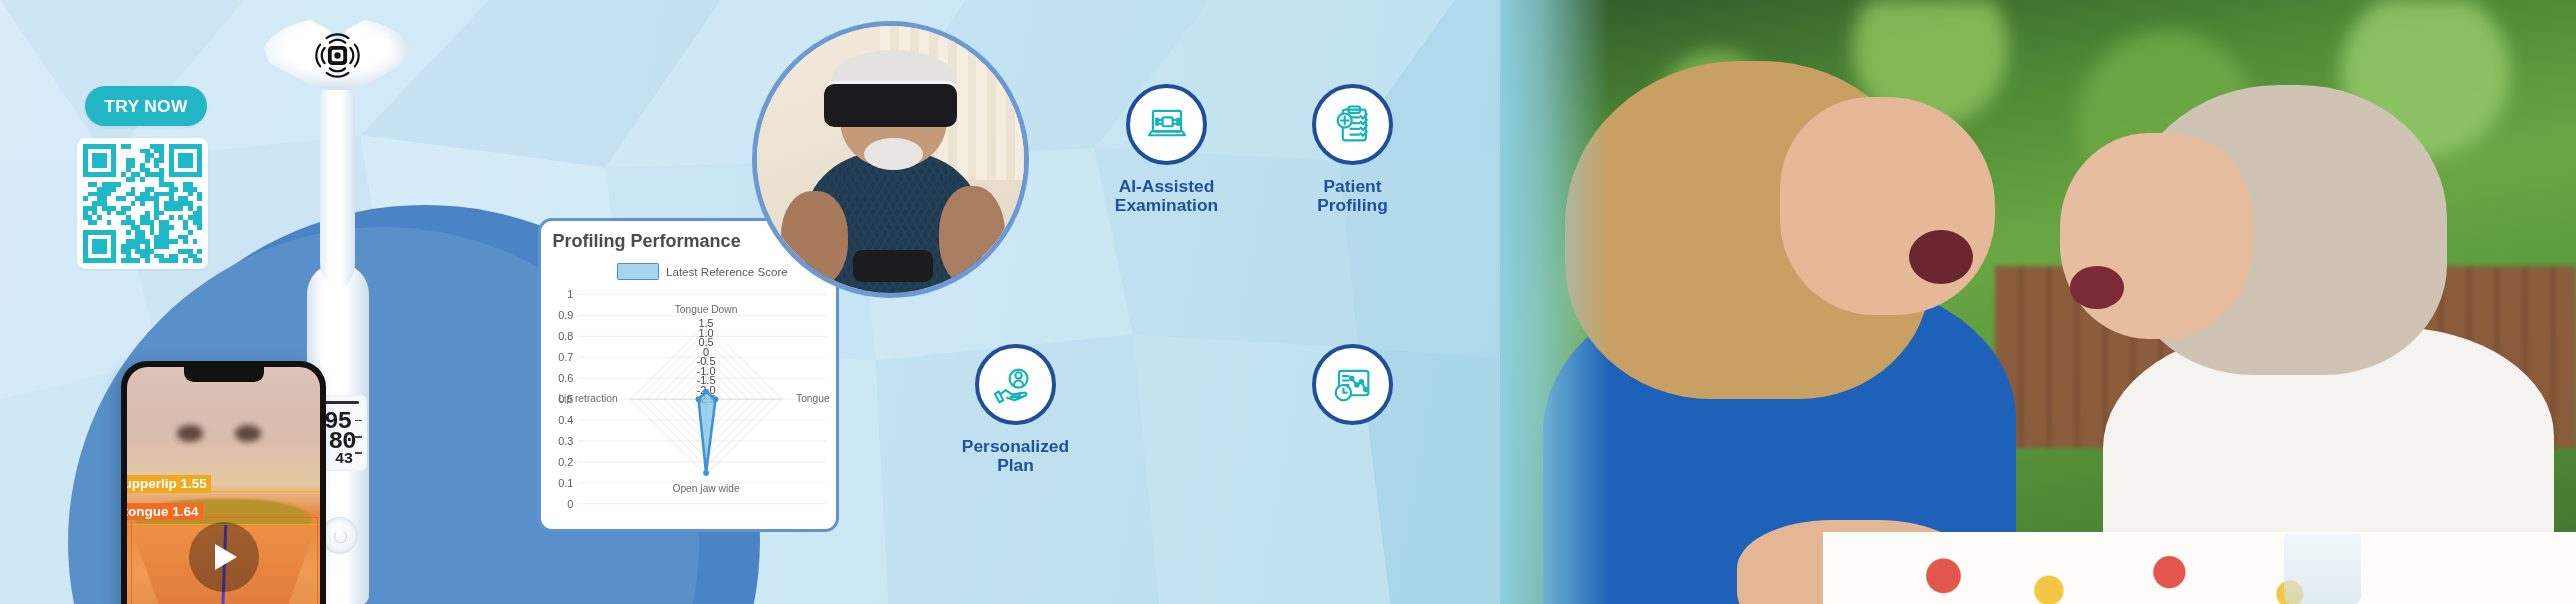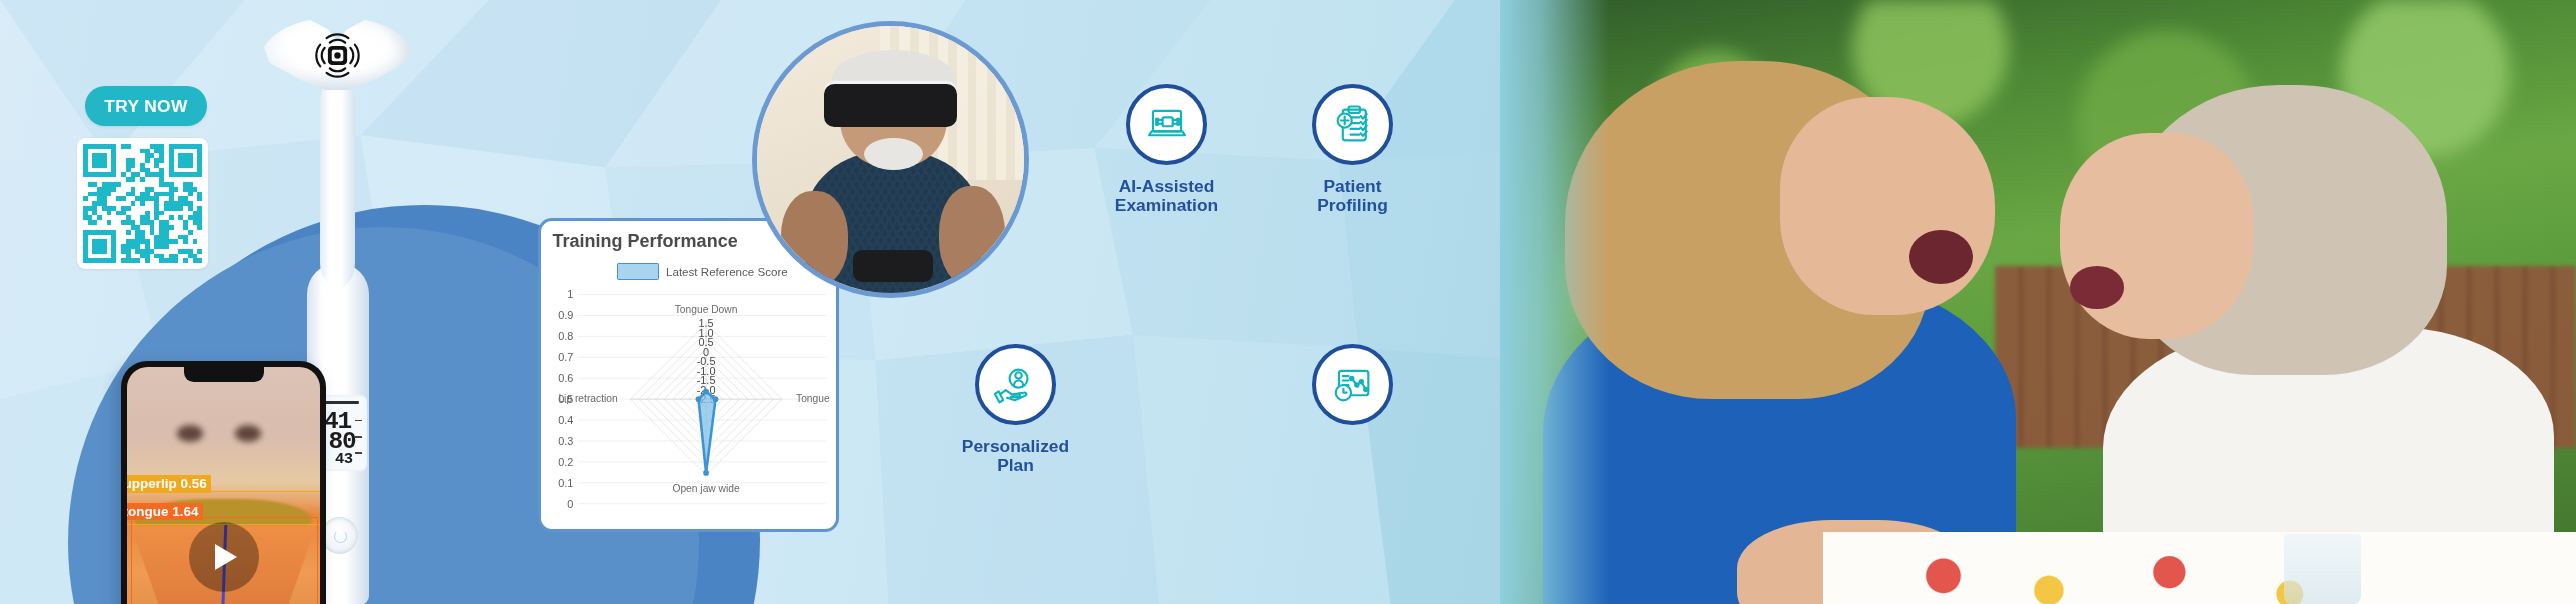--- a/index.html
+++ b/index.html
@@ -825,52 +825,52 @@
         <path d="M19 29a27 27 0 0 0 0 34"></path>
       <path d="M34 26a18 18 0 0 1 24 0"></path>
         <path d="M29 19a27 27 0 0 1 34 0"></path>
       <path d="M34 66a18 18 0 0 0 24 0"></path>
         <path d="M29 73a27 27 0 0 0 34 0"></path>
     </g>
   </svg>
 
   <div class="lcd">
     <span class="bar"></span>
-    <span class="n n1">41</span>
+    <span class="n n1">95</span>
     <span class="n n2">80</span>
     <span class="n n3">43</span>
     <span class="tick" style="top:24.5px"></span>
     <span class="tick" style="top:41px"></span>
     <span class="tick" style="top:57px"></span>
   </div>
   <div class="pwr"></div>
 
   <div class="phone">
     <div class="screen">
       <div class="notch"></div>
       <div class="nostril" style="left:26%;top:22%"></div>
       <div class="nostril" style="left:56%;top:22%"></div>
       <div class="tongue-shape"></div>
       <div class="mouth"></div>
 
       <div class="bbox" style="left:-2%;top:47%;width:102%;height:12%;border-color:#F0A91E"></div>
       <div class="bbox" style="left:2%;top:57%;width:96%;height:36%;border-color:#F26B21"></div>
 
-      <div class="det" style="left:-4%;top:41%;background:#F0A91E">upperlip 0.56</div>
+      <div class="det" style="left:-4%;top:41%;background:#F0A91E">upperlip 1.55</div>
       <div class="det" style="left:-4%;top:51.5%;background:#F26B21">tongue 1.64</div>
 
       <div class="wire"></div>
       <div class="play">
           <b></b>
         </div>
     </div>
   </div>
 
   <div class="card">
-    <h3>Training Performance</h3>
+    <h3>Profiling Performance</h3>
 
     <div class="legend">
       <span class="sw"></span>
       <span>Latest Reference Score</span>
     </div>
 
     <div class="plot" id="plot">
       <svg id="radar" viewBox="0 0 440 352" style="position:absolute;left:0;top:0;width:100%;height:100%">
           <line x1="48" y1="14" x2="436" y2="14" stroke="#e8e8e8" stroke-width="1"></line>
           <text x="41" y="20" text-anchor="end" font-size="17" fill="#5d5d5d" font-family="&quot;Liberation Sans&quot;,sans-serif">1</text>

